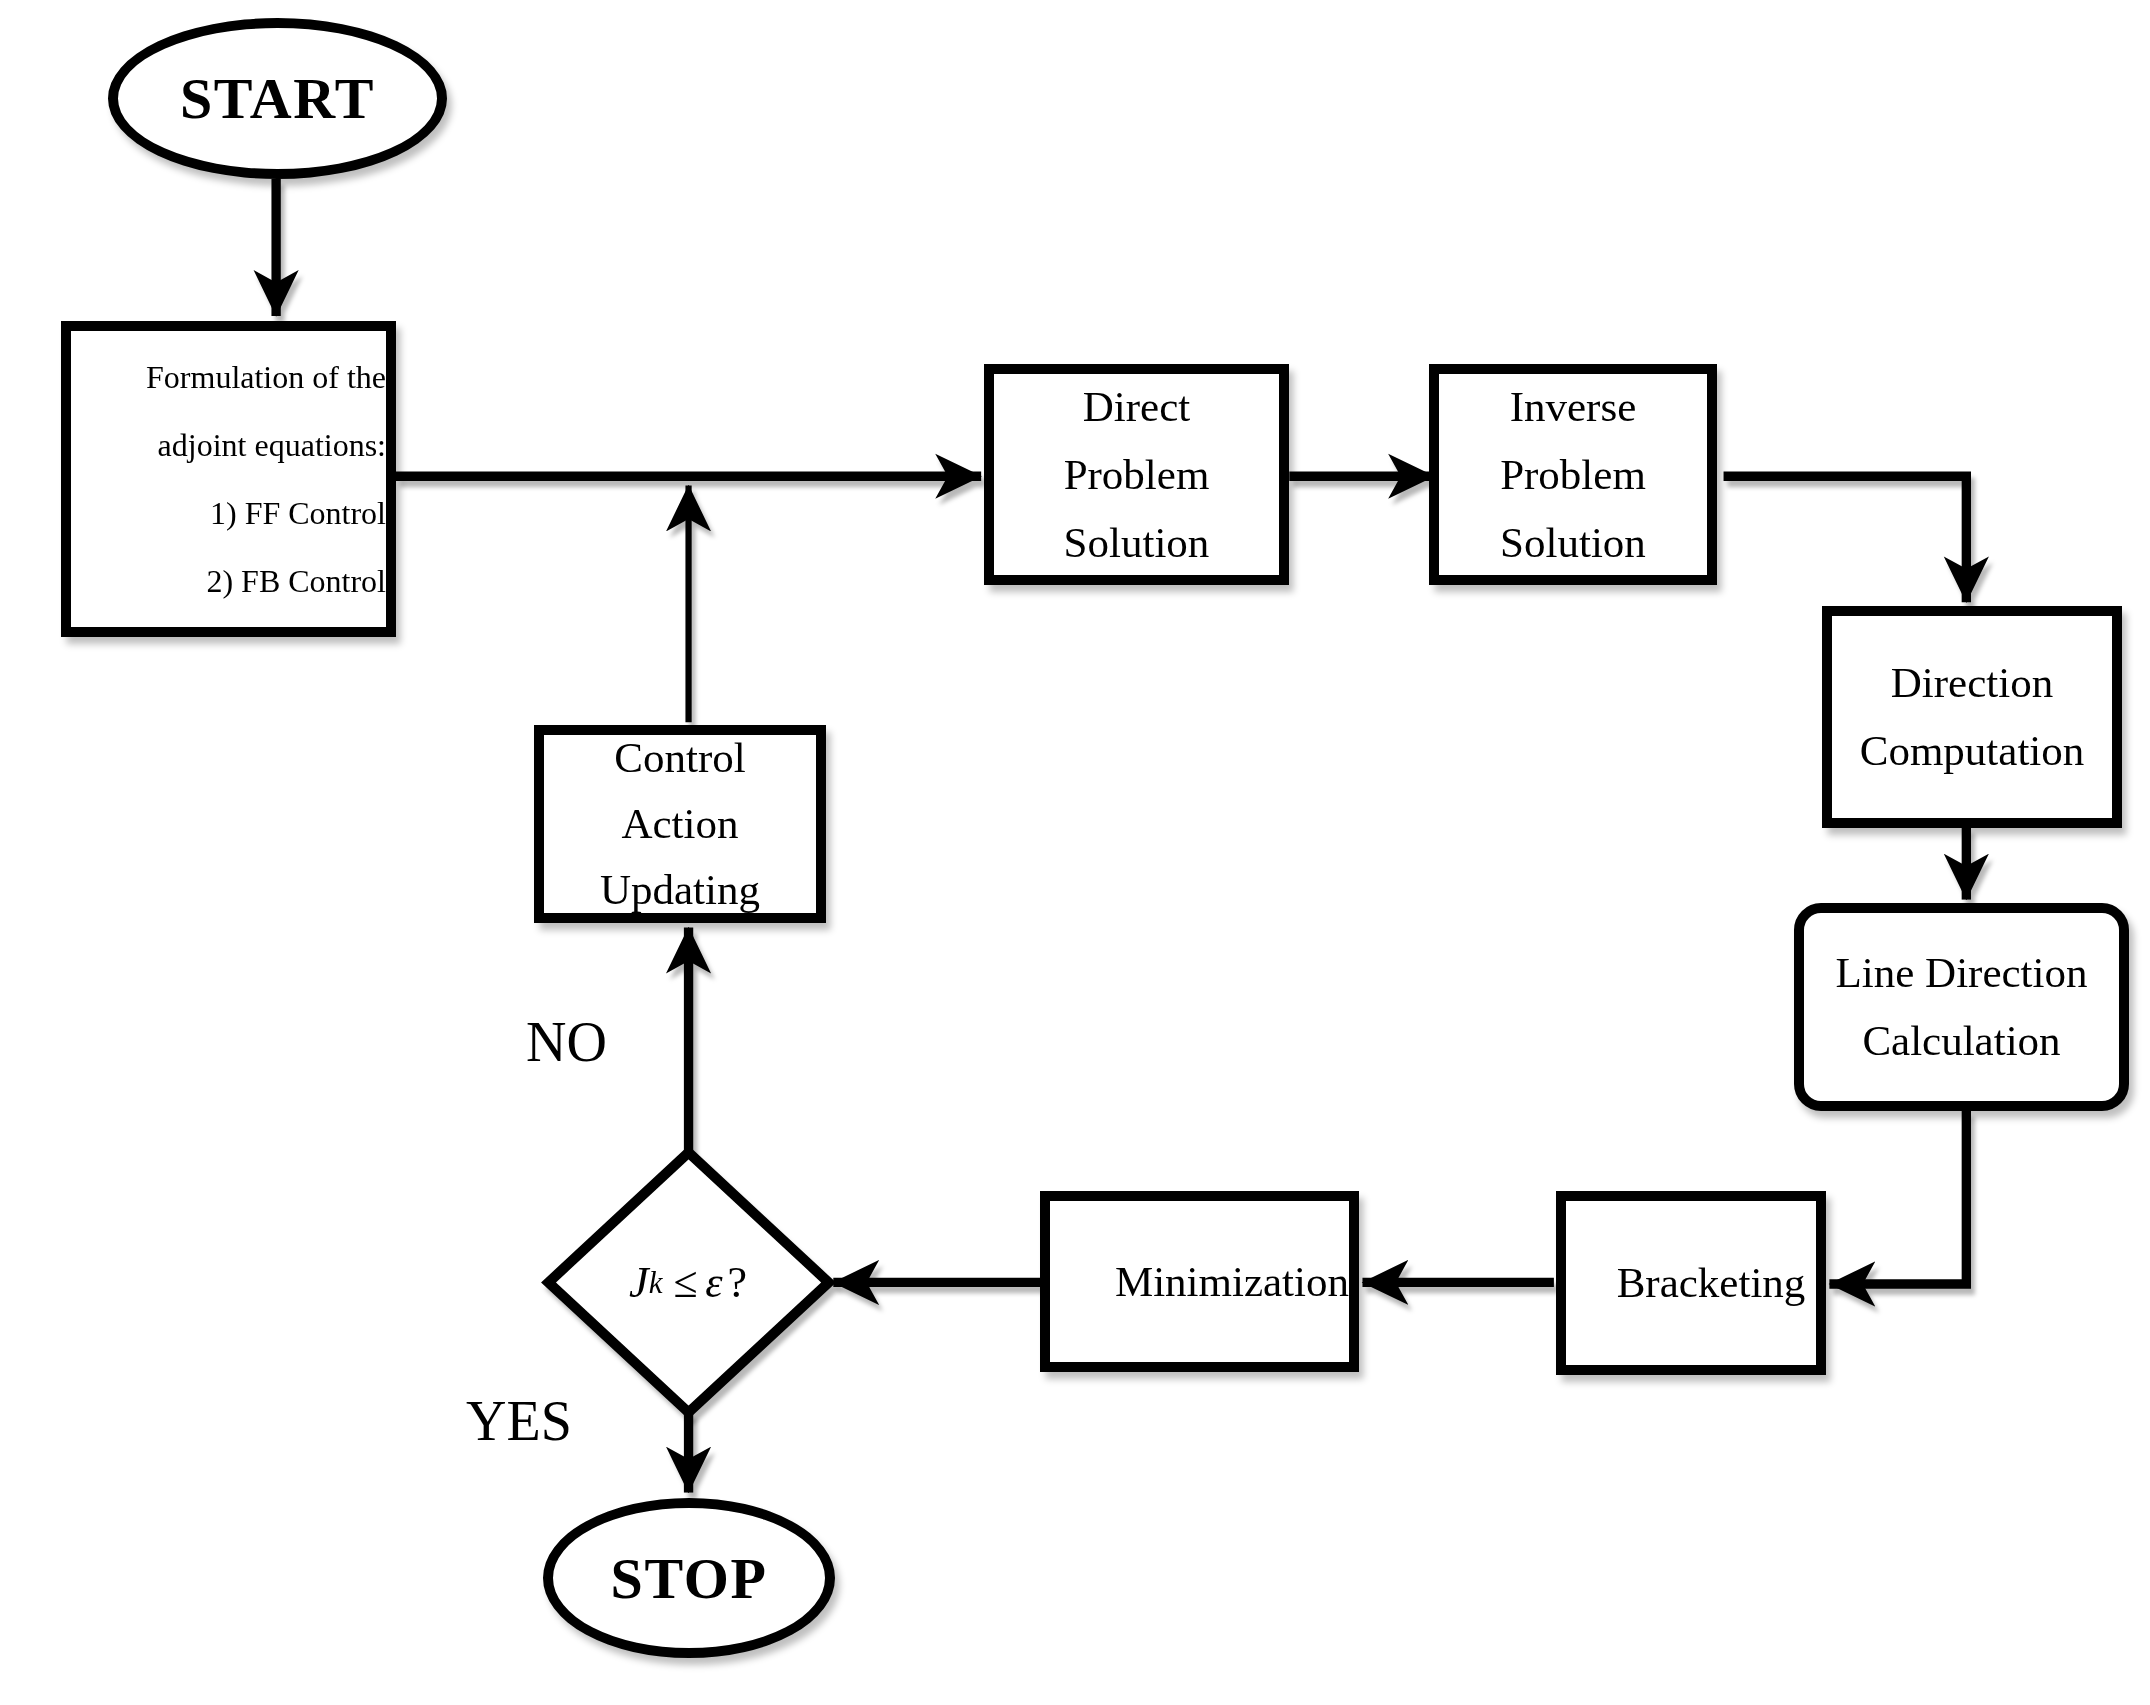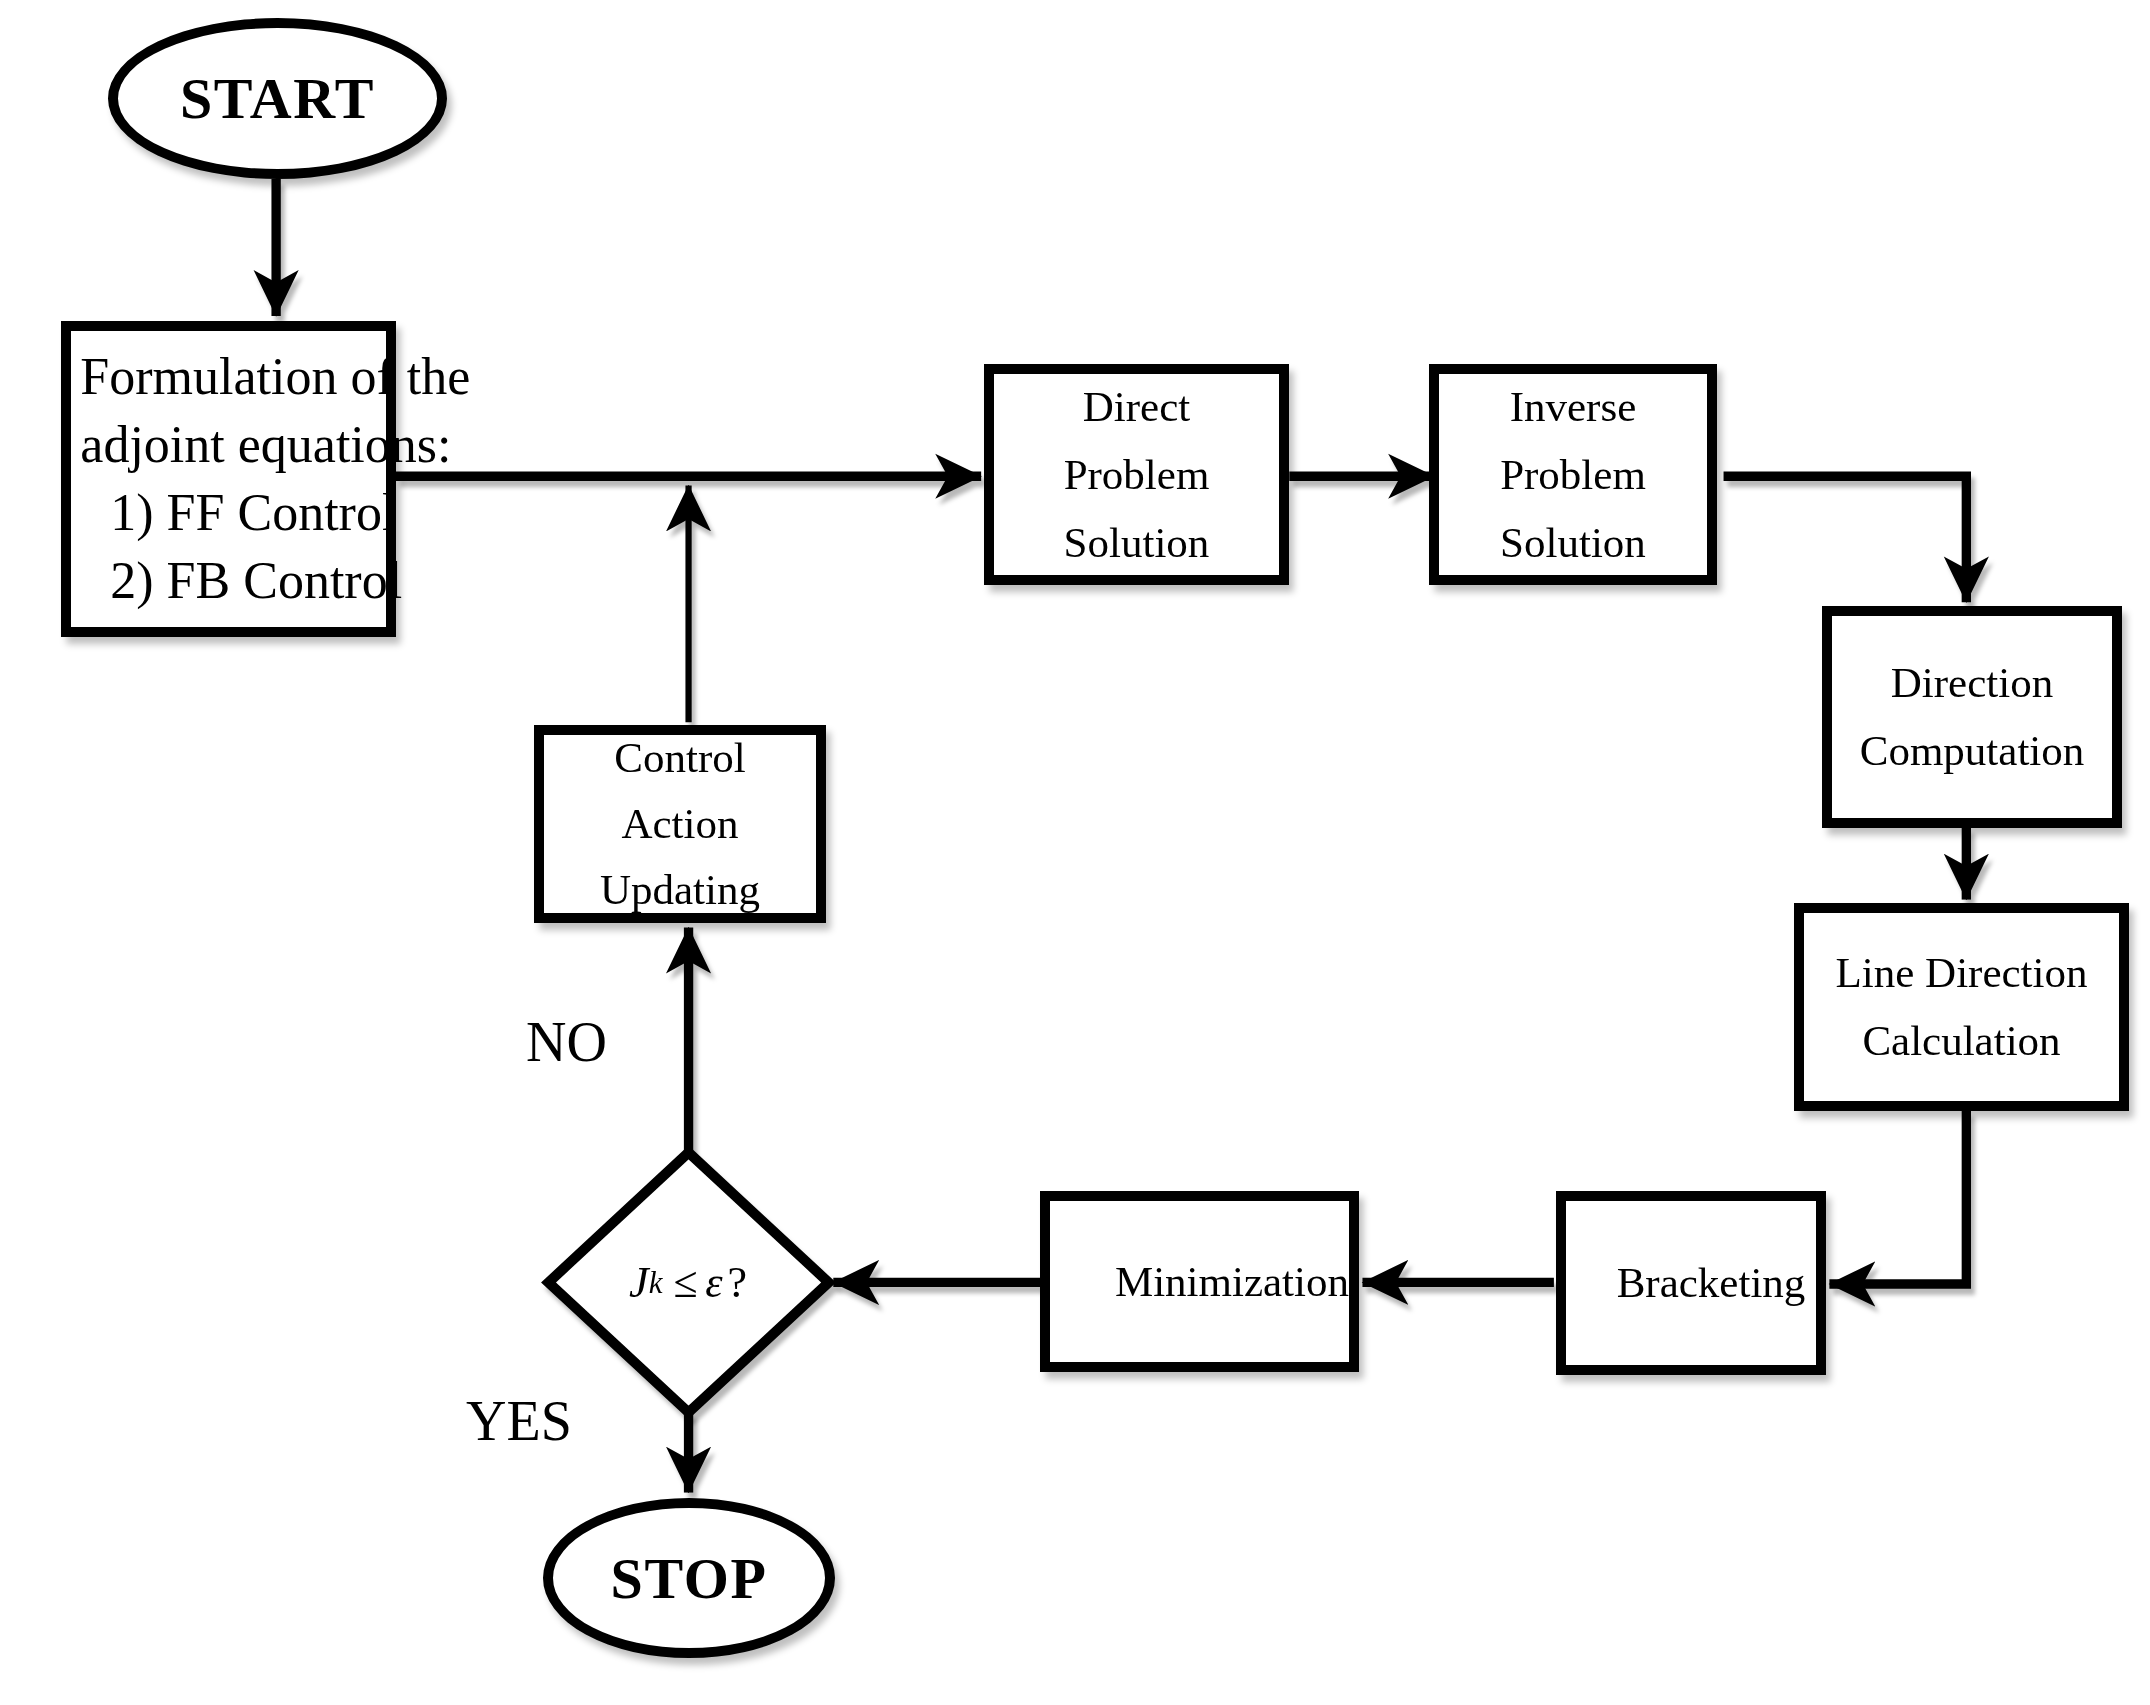--- a/index.html
+++ b/index.html
@@ -45,22 +45,22 @@
     font-size: 58px;
     letter-spacing: 1.6px;
   }
   .process {
     font-size: 43px;
     line-height: 68px;
   }
   .process .line { white-space: nowrap; }
   #formulation-box {
     align-items: stretch;
-    text-align: center;
-    font-size: 52px;
+    text-align: right;
+    font-size: 32px;
     padding-left: 9.3px;
   }
   #formulation-box .indent { padding-left: 30px; }
   .edge-label {
     position: absolute;
     z-index: 3;
     font-size: 56px;
     text-align: left;
     white-space: nowrap;
   }
@@ -138,21 +138,21 @@
     <div class="line">Inverse</div>
     <div class="line">Problem</div>
     <div class="line">Solution</div>
   </div>
 
   <div class="node process" id="gradient-box" style="left:1786px; top:606px; width:300px; height:222px;">
     <div class="line">Direction</div>
     <div class="line">Computation</div>
   </div>
 
-  <div class="node process" id="linedir-box" style="left:1758px; top:903px; width:335px; height:208px;">
+  <div class="node process" id="linedir-box" style="left:1758px; top:903px; width:335px; height:208px;border-radius:27px;">
     <div class="line">Line Direction</div>
     <div class="line">Calculation</div>
   </div>
 
   <div class="node process" id="bracketing-box" style="left:1520px; top:1191px; width:270px; height:184px;padding-left:40px;">
     <div class="line">Bracketing</div>
   </div>
 
   <div class="node process" id="minimization-box" style="left:1004px; top:1191px; width:319px; height:181px;align-items:flex-end;">
     <div class="line">Minimization</div>

